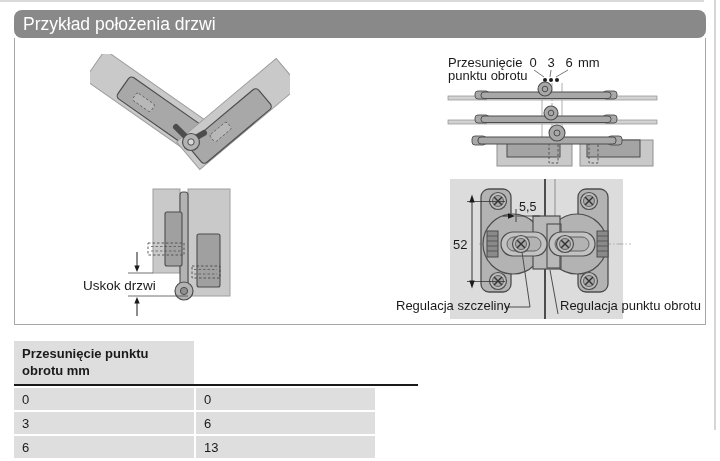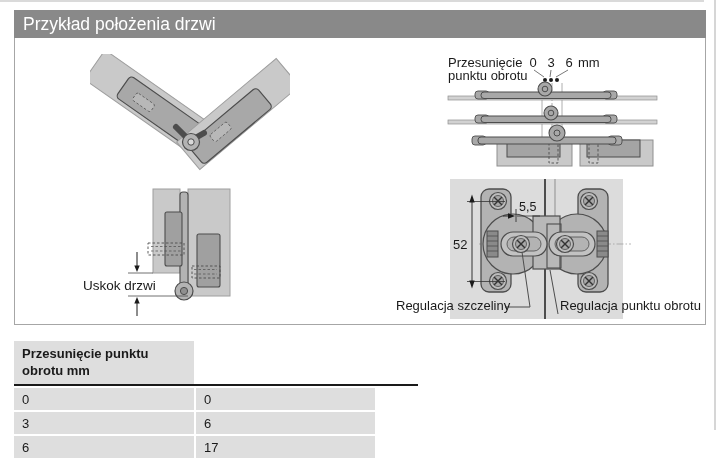--- a/index.html
+++ b/index.html
@@ -1,21 +1,21 @@
 <!DOCTYPE html>
 <html><head>
 <meta charset="utf-8">
 <style>
   html,body{margin:0;padding:0;background:#fff;}
   .page{position:relative;width:720px;height:461px;background:#fff;overflow:hidden;
         font-family:"Liberation Sans",sans-serif;color:#1a1a1a;}
   .top-edge{position:absolute;left:0;top:0;width:704px;height:2px;background:#dadada;}
   .right-edge{position:absolute;left:714px;top:0;width:2px;height:430px;background:#d6d6d6;}
   .header-bar{position:absolute;left:14px;top:10px;width:692px;height:28px;background:#898989;
-        color:#fff;font-size:17.5px;line-height:28px;padding-left:9px;box-sizing:border-box;}
+        color:#fff;font-size:17.5px;line-height:28px;padding-left:9px;box-sizing:border-box;border-radius:8px;}
   .content-box{position:absolute;left:14px;top:38px;width:692px;height:287px;box-sizing:border-box;
         border:1px solid #a6a6a6;border-top:none;background:#fff;}
   .dg{position:absolute;}
   svg text{font-family:"Liberation Sans",sans-serif;fill:#1a1a1a;}
   .data-table{position:absolute;left:14px;top:341px;width:404px;font-size:13px;border-radius:20px;}
   .t-grid{display:grid;grid-template-columns:180px 179px;column-gap:2px;}
   .t-cell{background:#dedede;padding:5px 8px 4px 8px;box-sizing:border-box;}
   .t-hcell{font-weight:bold;line-height:1.3;min-height:40px;}
   .t-rule{height:2px;background:#1a1a1a;}
   .t-row{margin-top:2px;}
@@ -210,16 +210,16 @@
     <div class="t-grid t-row">
       <div class="t-cell">0</div>
       <div class="t-cell">0</div>
     </div>
     <div class="t-grid t-row">
       <div class="t-cell">3</div>
       <div class="t-cell">6</div>
     </div>
     <div class="t-grid t-row">
       <div class="t-cell">6</div>
-      <div class="t-cell">17</div>
+      <div class="t-cell">13</div>
     </div>
   </div>
 </div>
 
 </body></html>

